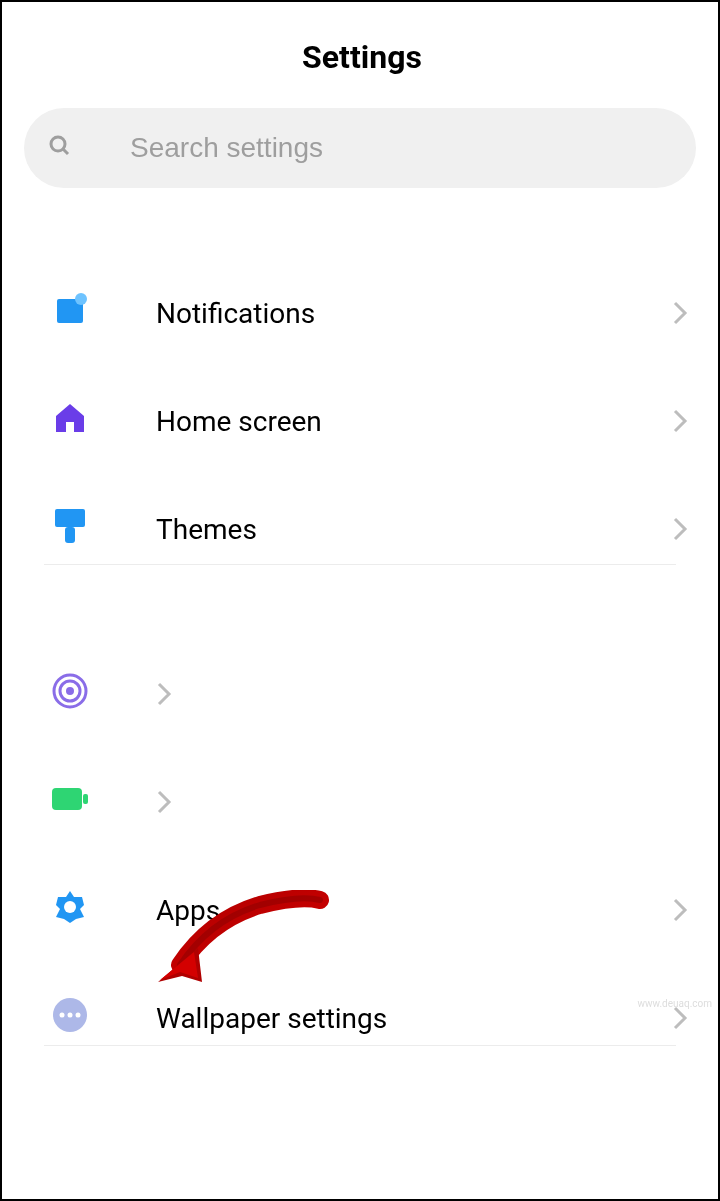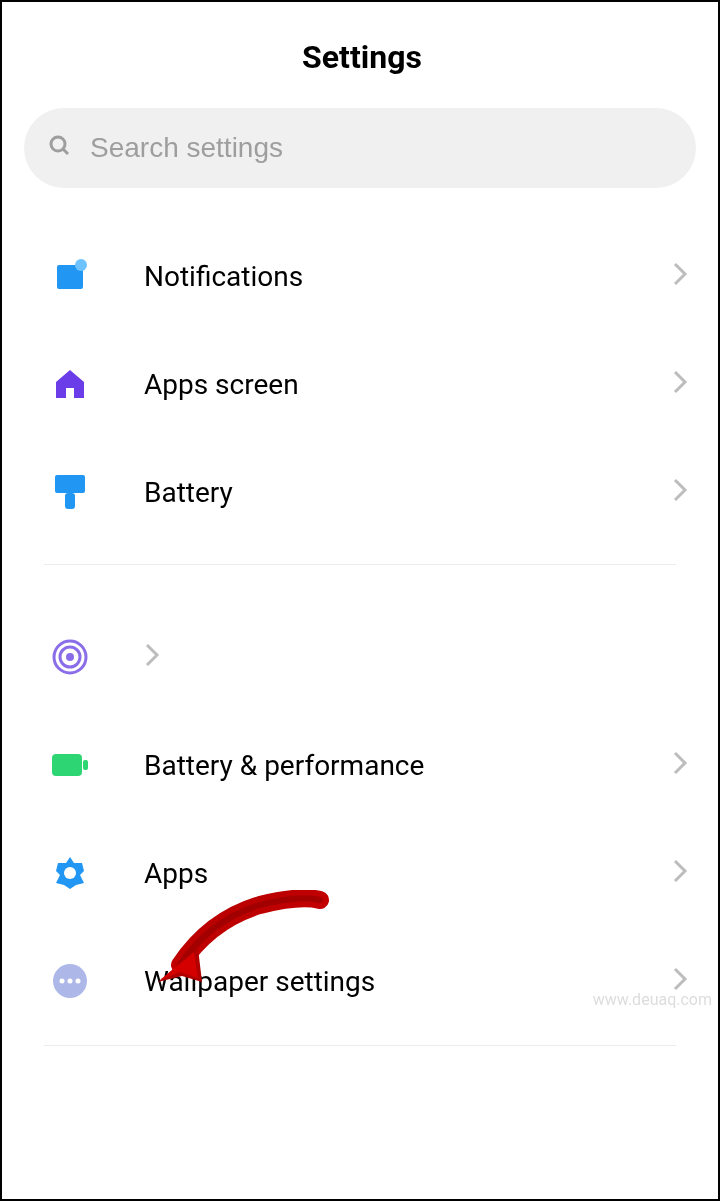--- a/index.html
+++ b/index.html
@@ -22,40 +22,42 @@
       color: #000;
     }
     .search-bar {
       margin: 0 22px 34px 22px;
       background: #f0f0f0;
       border-radius: 40px;
       height: 80px;
       display: flex;
       align-items: center;
       padding: 0 24px;
+      gap: 40px;
     }
     .search-bar .search-icon {
       color: #9e9e9e;
       margin-right: 18px;
     }
     .search-bar input {
       border: none;
       background: transparent;
       font-size: 28px;
       color: #888;
       outline: none;
       width: 100%;
     }
     .search-bar input::placeholder { color: #9e9e9e; }
     .list { padding: 0; }
     .item {
       display: flex;
-      align-items: center;
+      align-items: flex-end;
       height: 108px;
       padding: 0 30px 0 48px;
+      gap: 12px;
     }
     .item .icon-slot {
       width: 40px;
       height: 40px;
       display: flex;
       align-items: center;
       justify-content: center;
       margin-right: 54px;
       flex-shrink: 0;
     }
@@ -76,21 +78,21 @@
     .annotation-arrow {
       position: absolute;
       left: 148px;
       top: 888px;
       pointer-events: none;
     }
     .watermark {
       position: absolute;
       right: 6px;
       bottom: 190px;
-      font-size: 16px;
+      font-size: 10px;
       color: #ddd;
       writing-mode: horizontal-tb;
     }
   </style>
 </head>
 <body>
 
 <div class="header">
   <h1>Settings</h1>
 </div>
@@ -121,37 +123,37 @@
         </svg>
     </span>
   </div>
 
   <div class="item">
     <span class="icon-slot">
       <svg width="36" height="36" viewBox="0 0 36 36">
         <path d="M18 4 L32 16 L32 32 L22 32 L22 22 L14 22 L14 32 L4 32 L4 16 Z" fill="#6a3de8"></path>
       </svg>
     </span>
-    <span class="label">Apps screen</span>
+    <span class="label">Home screen</span>
     <span class="chevron">
       <svg width="16" height="26" viewBox="0 0 16 26" fill="none" stroke="currentColor" stroke-width="3">
           <polyline points="3,3 13,13 3,23"></polyline>
         </svg>
     </span>
   </div>
 
 
   <div class="item">
     <span class="icon-slot">
       <svg width="34" height="38" viewBox="0 0 34 38">
         <rect x="2" y="2" width="30" height="18" rx="2" fill="#2196f3"></rect>
         <rect x="12" y="20" width="10" height="16" rx="3" fill="#2196f3"></rect>
       </svg>
     </span>
-    <span class="label">Battery</span>
+    <span class="label">Themes</span>
     <span class="chevron">
       <svg width="16" height="26" viewBox="0 0 16 26" fill="none" stroke="currentColor" stroke-width="3">
           <polyline points="3,3 13,13 3,23"></polyline>
         </svg>
     </span>
   </div>
 
 </div>
 
 <div class="divider"></div>
@@ -173,21 +175,20 @@
     </span>
   </div>
 
   <div class="item">
     <span class="icon-slot">
       <svg width="40" height="26" viewBox="0 0 40 26">
         <rect x="2" y="2" width="30" height="22" rx="4" fill="#2ed573"></rect>
         <rect x="33" y="8" width="5" height="10" rx="2" fill="#2ed573"></rect>
       </svg>
     </span>
-    <span class="label">Battery &amp; performance</span>
     <span class="chevron">
       <svg width="16" height="26" viewBox="0 0 16 26" fill="none" stroke="currentColor" stroke-width="3">
           <polyline points="3,3 13,13 3,23"></polyline>
         </svg>
     </span>
   </div>
 
   <div class="item">
     <span class="icon-slot">
       <svg width="36" height="36" viewBox="0 0 36 36">

